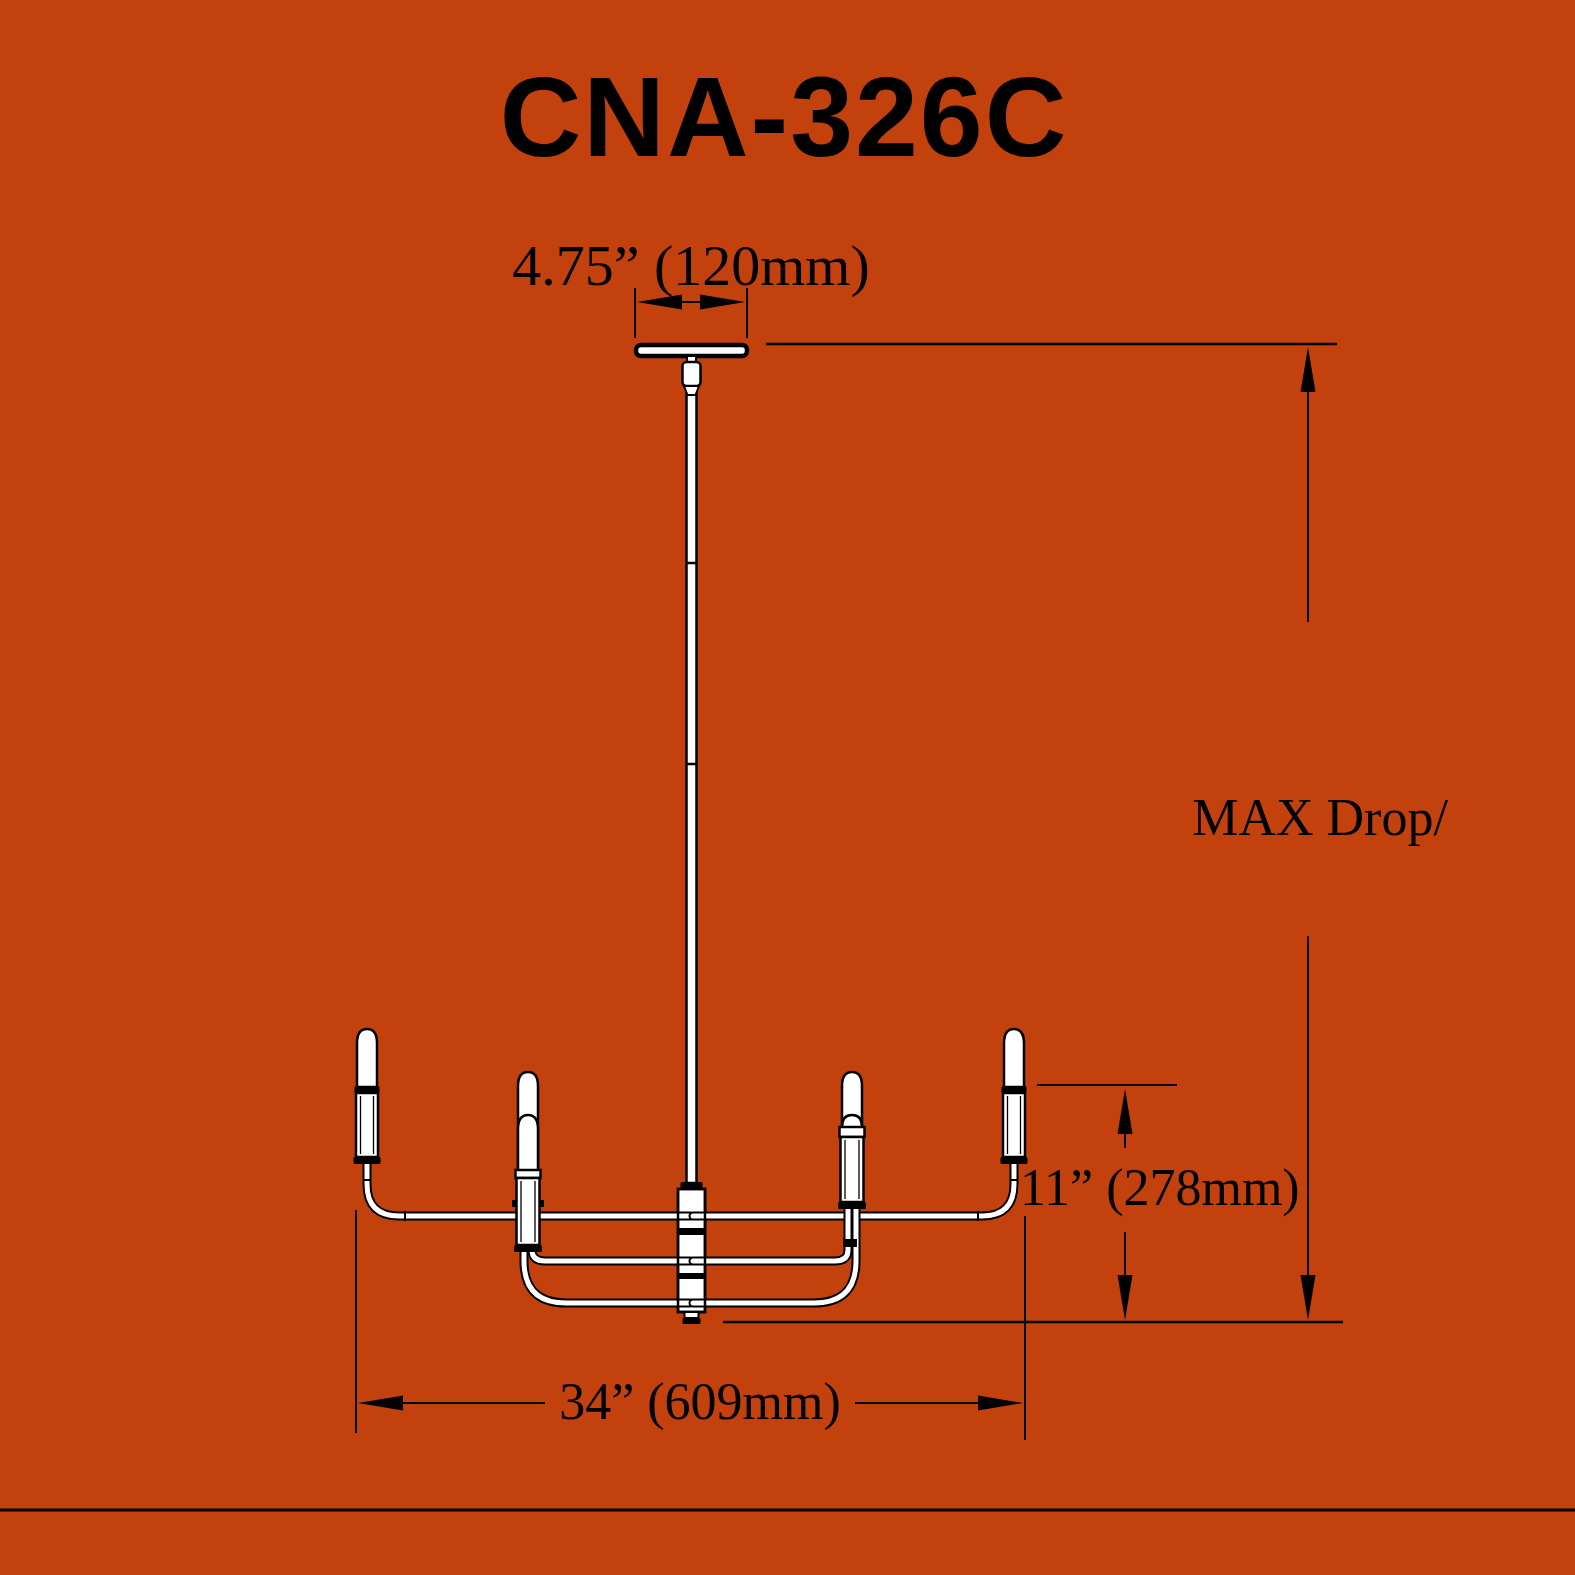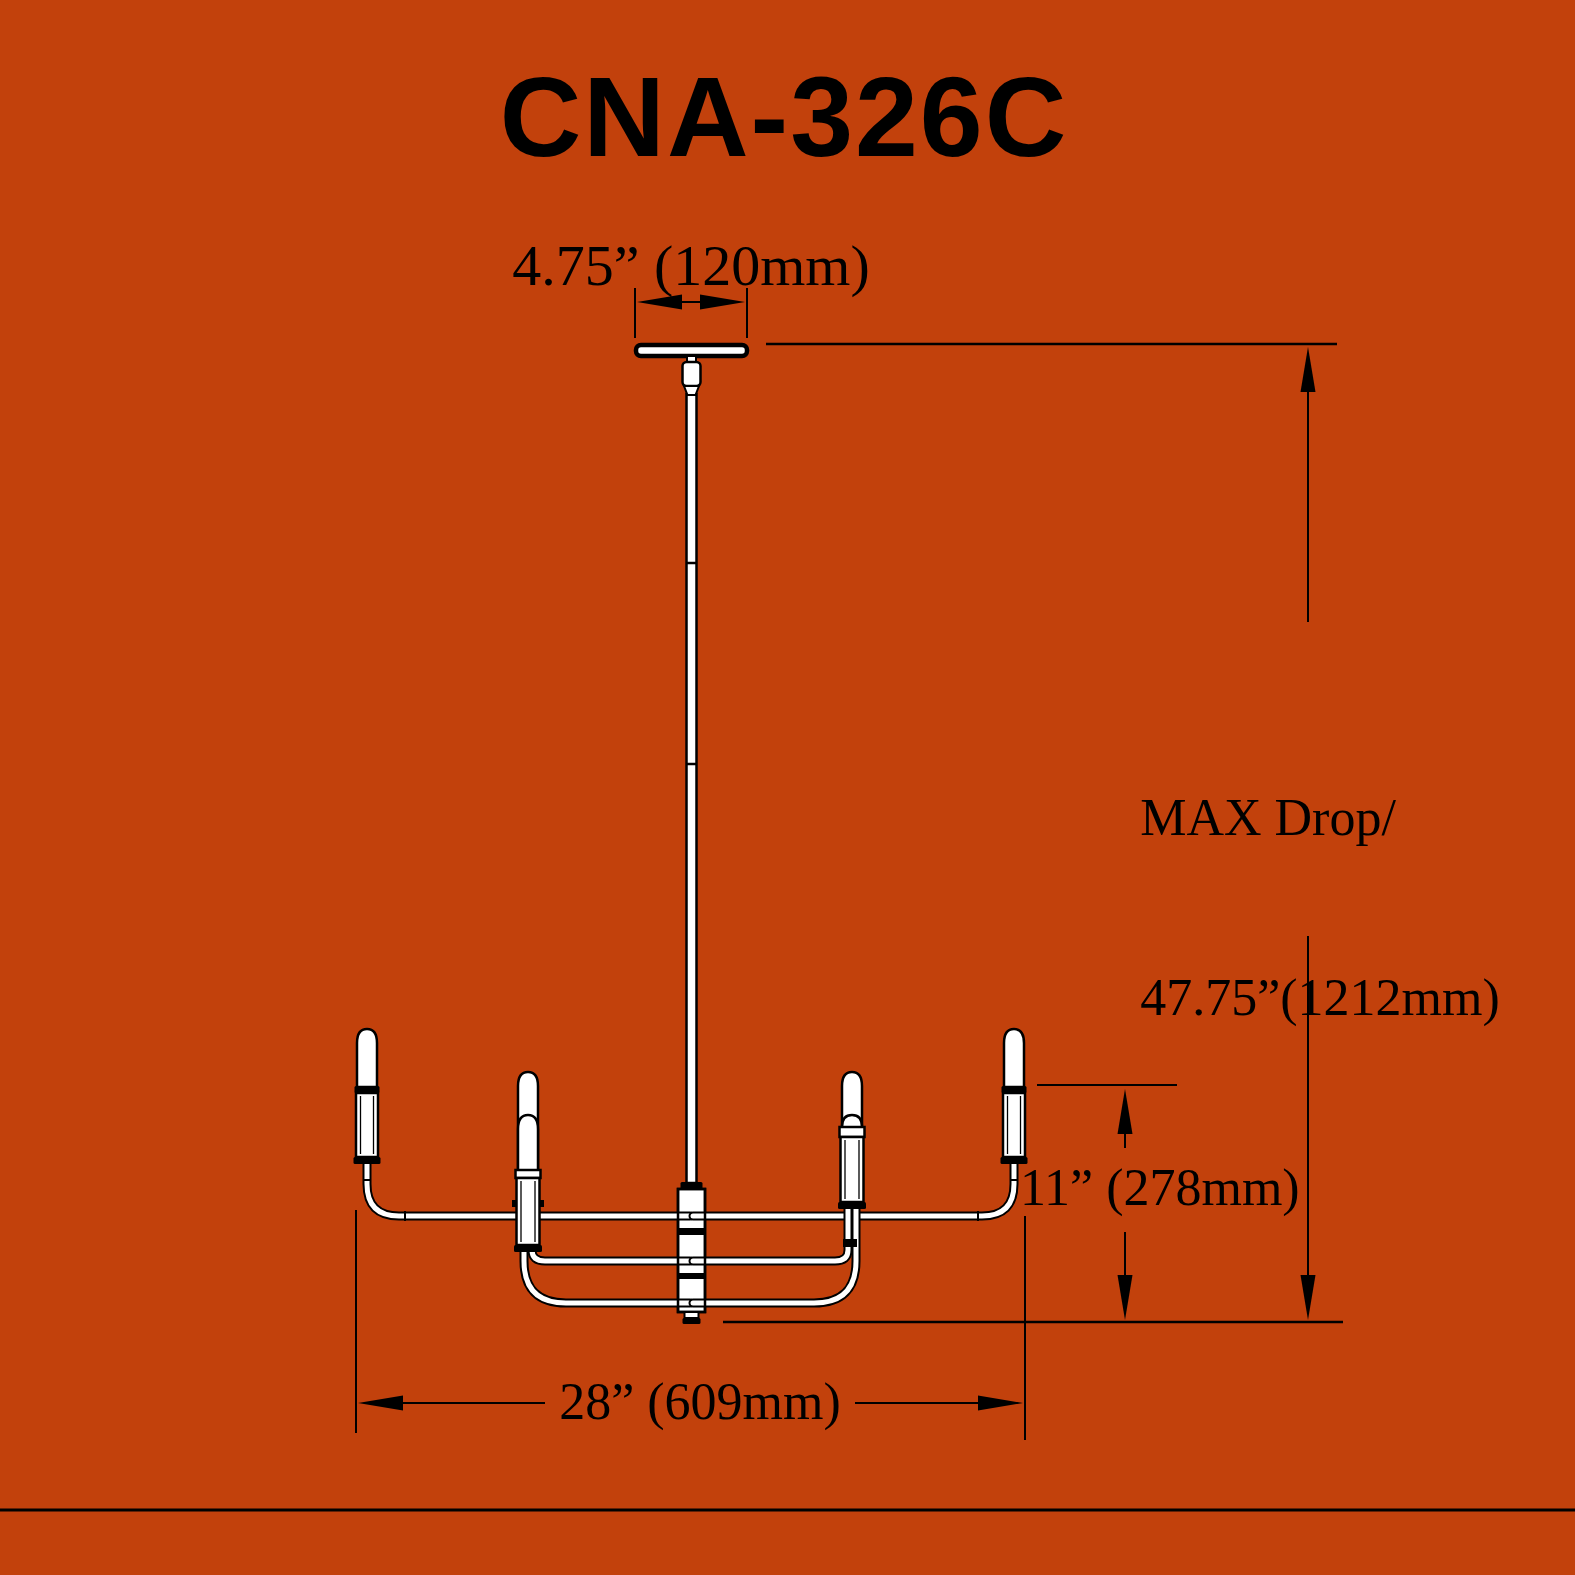--- a/index.html
+++ b/index.html
@@ -165,20 +165,19 @@
   </g>
 
 </svg>
 
 <div class="txt" id="title">CNA-326C</div>
 
 <div class="txt" id="canopy-label">4.75” (120mm)</div>
 
 <div class="txt" id="maxdrop-label">
   <div>MAX Drop/</div>
-  <div>47.75”(1212mm)</div>
 </div>
 
 <div class="txt" id="height-label">11” (278mm)</div>
 
-<div class="txt" id="width-label">28” (609mm)</div>
+<div class="txt" id="width-label">34” (609mm)</div>
 
 </div>
 
 </body></html>

